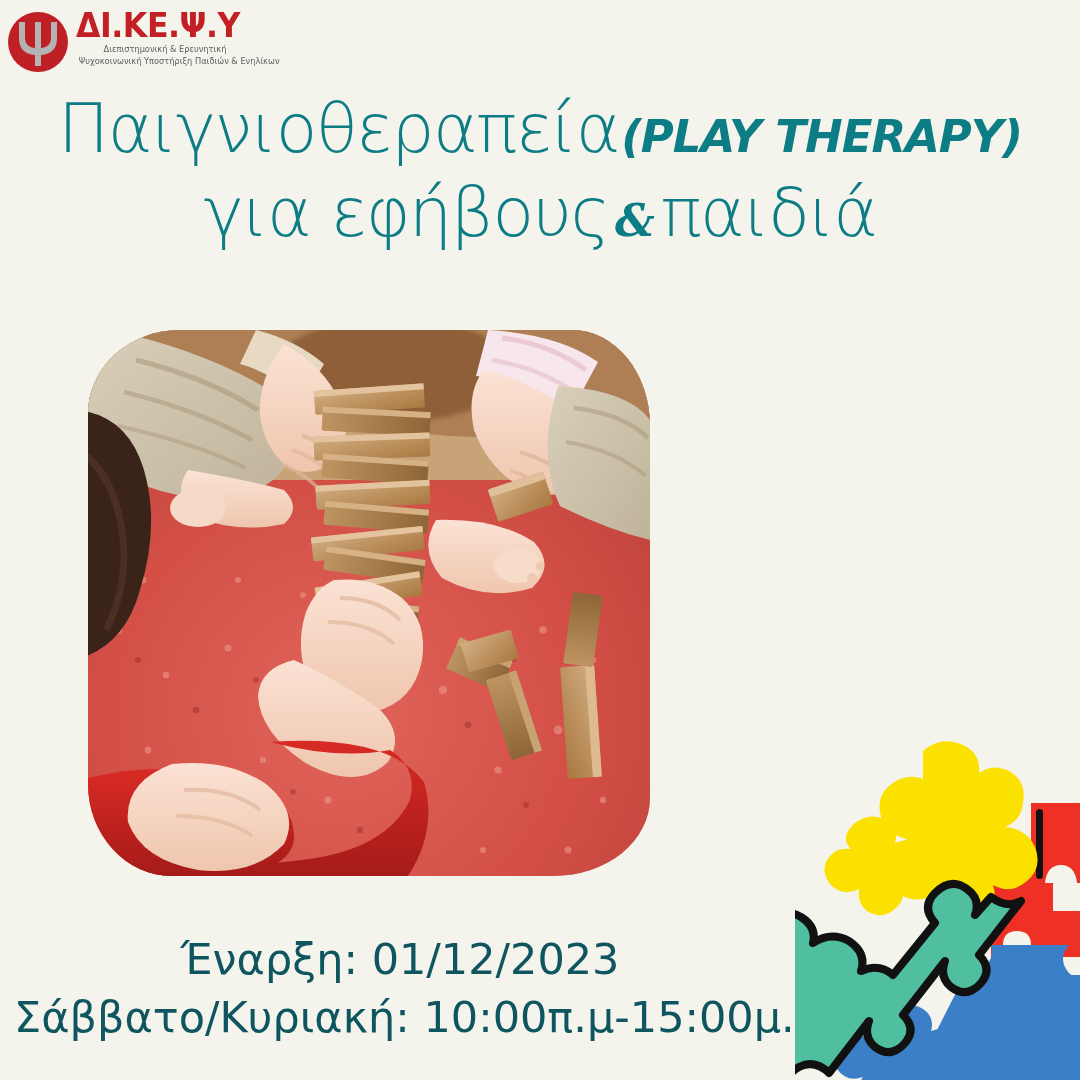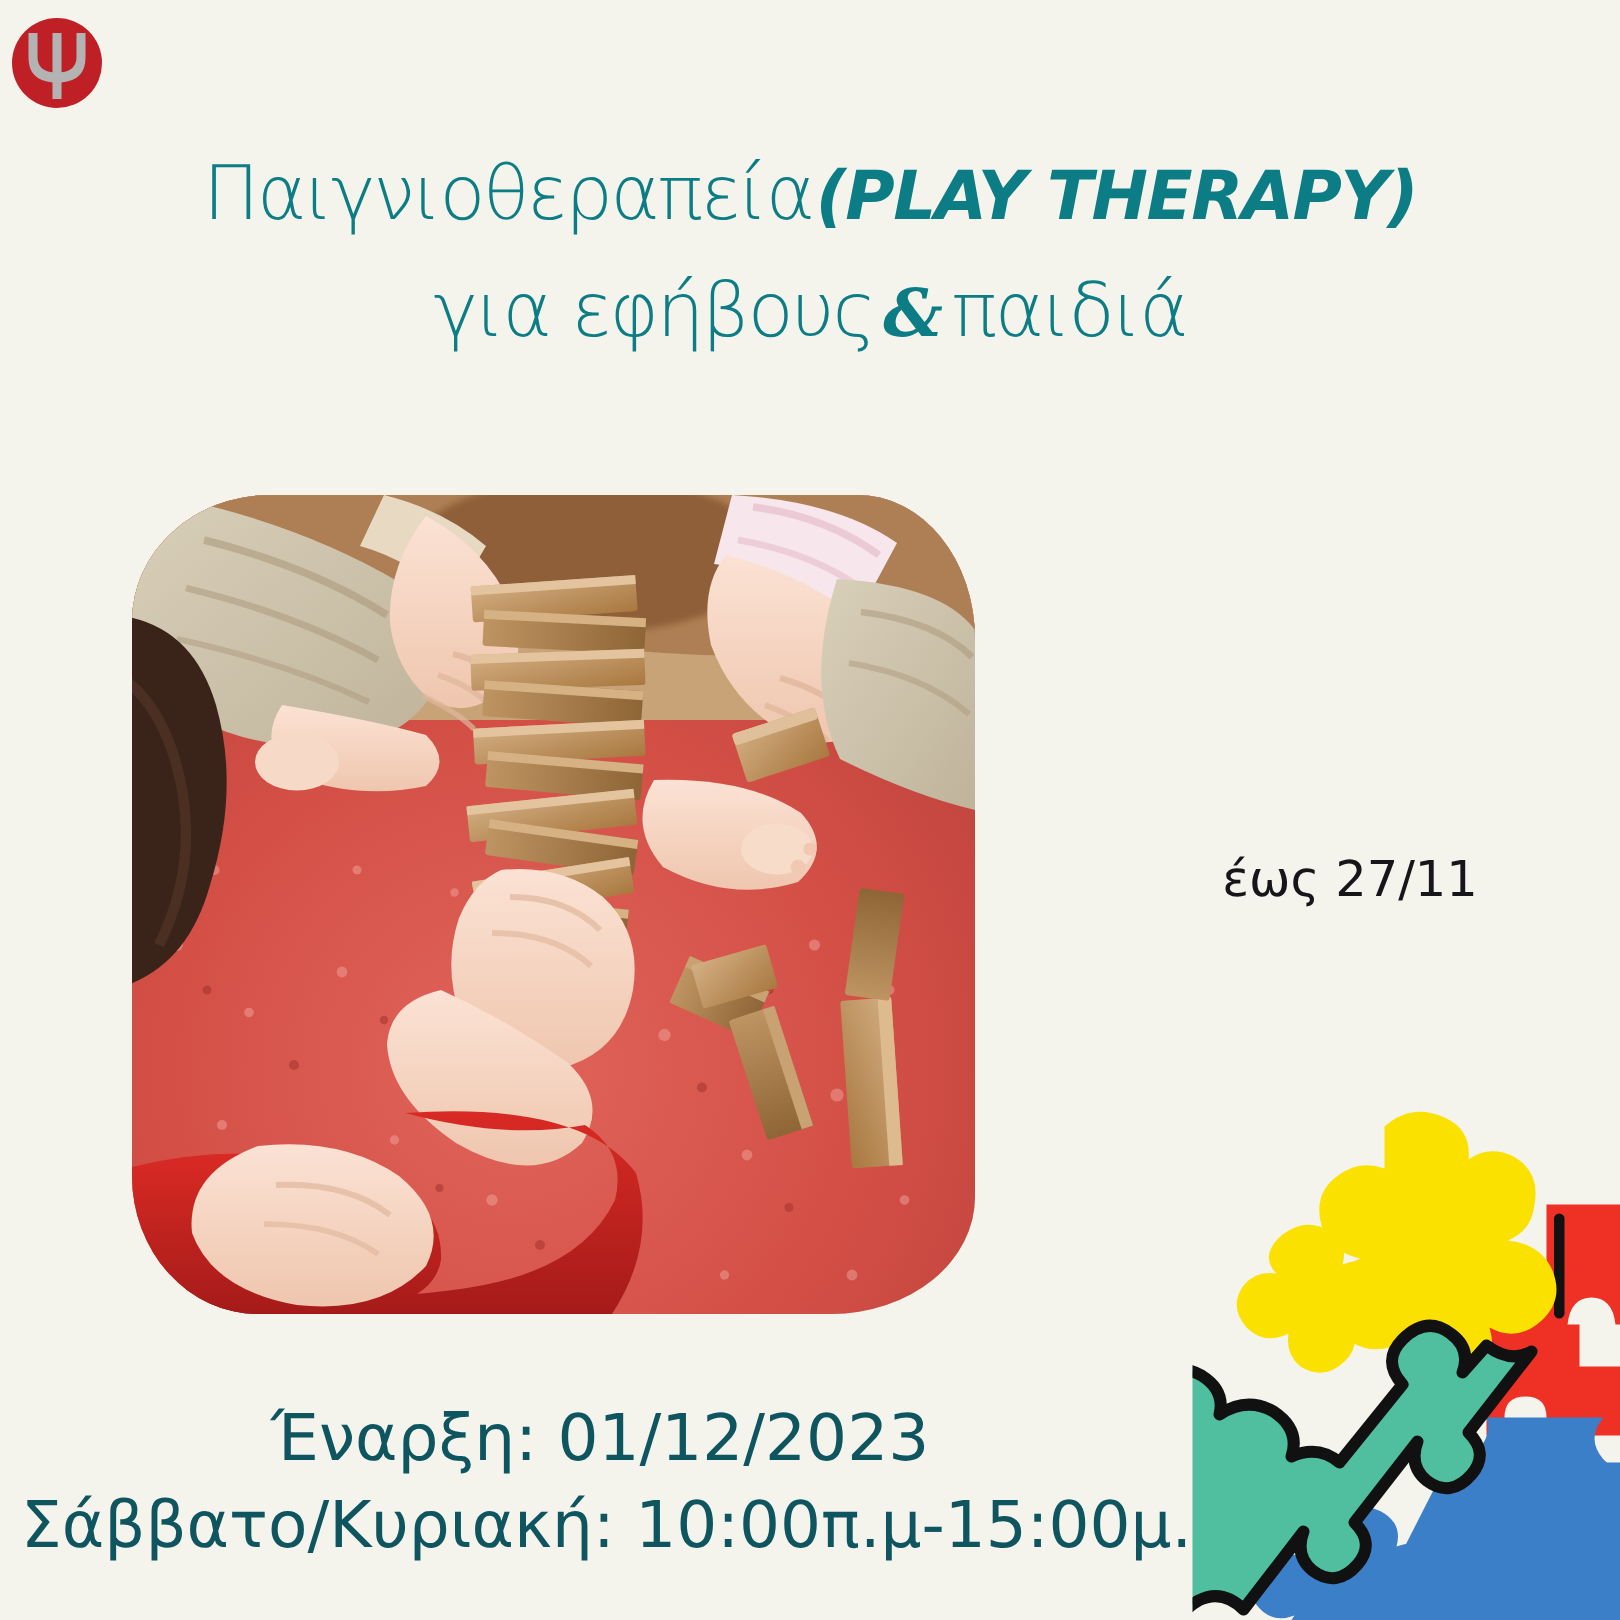--- a/index.html
+++ b/index.html
@@ -70,21 +70,21 @@
     text-align: center;
     color: #0C7C85;
   }
   .title-line {
     white-space: nowrap;
     line-height: 66px;
   }
   .title-gr {
     font-family: "DejaVu Sans", "Liberation Sans", sans-serif;
     font-weight: 300;
-    font-size: 50px;
+    font-size: 68px;
     letter-spacing: -1.5px;
     vertical-align: baseline;
   }
   .title-en {
     font-family: "DejaVu Sans", "Liberation Sans", sans-serif;
     font-weight: 700;
     font-size: 45px;
     letter-spacing: -1px;
     text-transform: uppercase;
     font-style: italic;
@@ -173,20 +173,25 @@
 
 <div id="poster">
 
   <div id="logo-block">
     <div id="logo-mark">
       <svg viewBox="0 0 64 64" width="64" height="64" aria-hidden="true">
         <circle cx="32" cy="32" r="30" fill="#BE2026"></circle>
         <path d="M19 12 L19 28 Q19 37 29 38.2 L29 12 L35 12 L35 38.2 Q45 37 45 28 L45 12 L51 12 L51 28.5
                  Q51 43.5 35 45 L35 56 L29 56 L29 45 Q13 43.5 13 28.5 L13 12 Z" fill="#B3B3B3"></path>
       </svg>
+    </div>
+    <div id="logo-text-block">
+      <div class="logo-acronym">ΔΙ.ΚΕ.Ψ.Υ</div>
+      <div class="logo-sub">Διεπιστημονική &amp; Ερευνητική</div>
+      <div class="logo-sub">Ψυχοκοινωνική Υποστήριξη Παιδιών &amp; Ενηλίκων</div>
     </div>
   </div>
 
   <div id="title-block">
     <div class="title-line">
       <span class="title-gr">Παιγνιοθεραπεία</span><span class="title-en">(PLAY THERAPY)</span>
     </div>
     <div class="title-line">
       <span class="title-gr">για εφήβους</span><span class="title-amp">&amp;</span><span class="title-gr">παιδιά</span>
     </div>
@@ -399,21 +404,20 @@
       </g>
       <g transform="rotate(-82 498 300)">
         <rect x="462" y="282" width="72" height="30" rx="2" fill="url(#woodG2)"></rect>
       </g>
 
       <rect x="0" y="0" width="562" height="546" fill="none"></rect>
     </svg>
   </div>
 
   <div id="promo-block">
-    <div>έως 27/11</div>
   </div>
 
   <div id="schedule-block">
     <div id="schedule-start">Έναρξη: 01/12/2023</div>
     <div id="schedule-days">Σάββατο/Κυριακή: 10:00π.μ-15:00μ.μ</div>
   </div>
 
   <div id="puzzle-block">
     <svg id="puzzle-svg" viewBox="0 0 300 365" aria-hidden="true">
 

